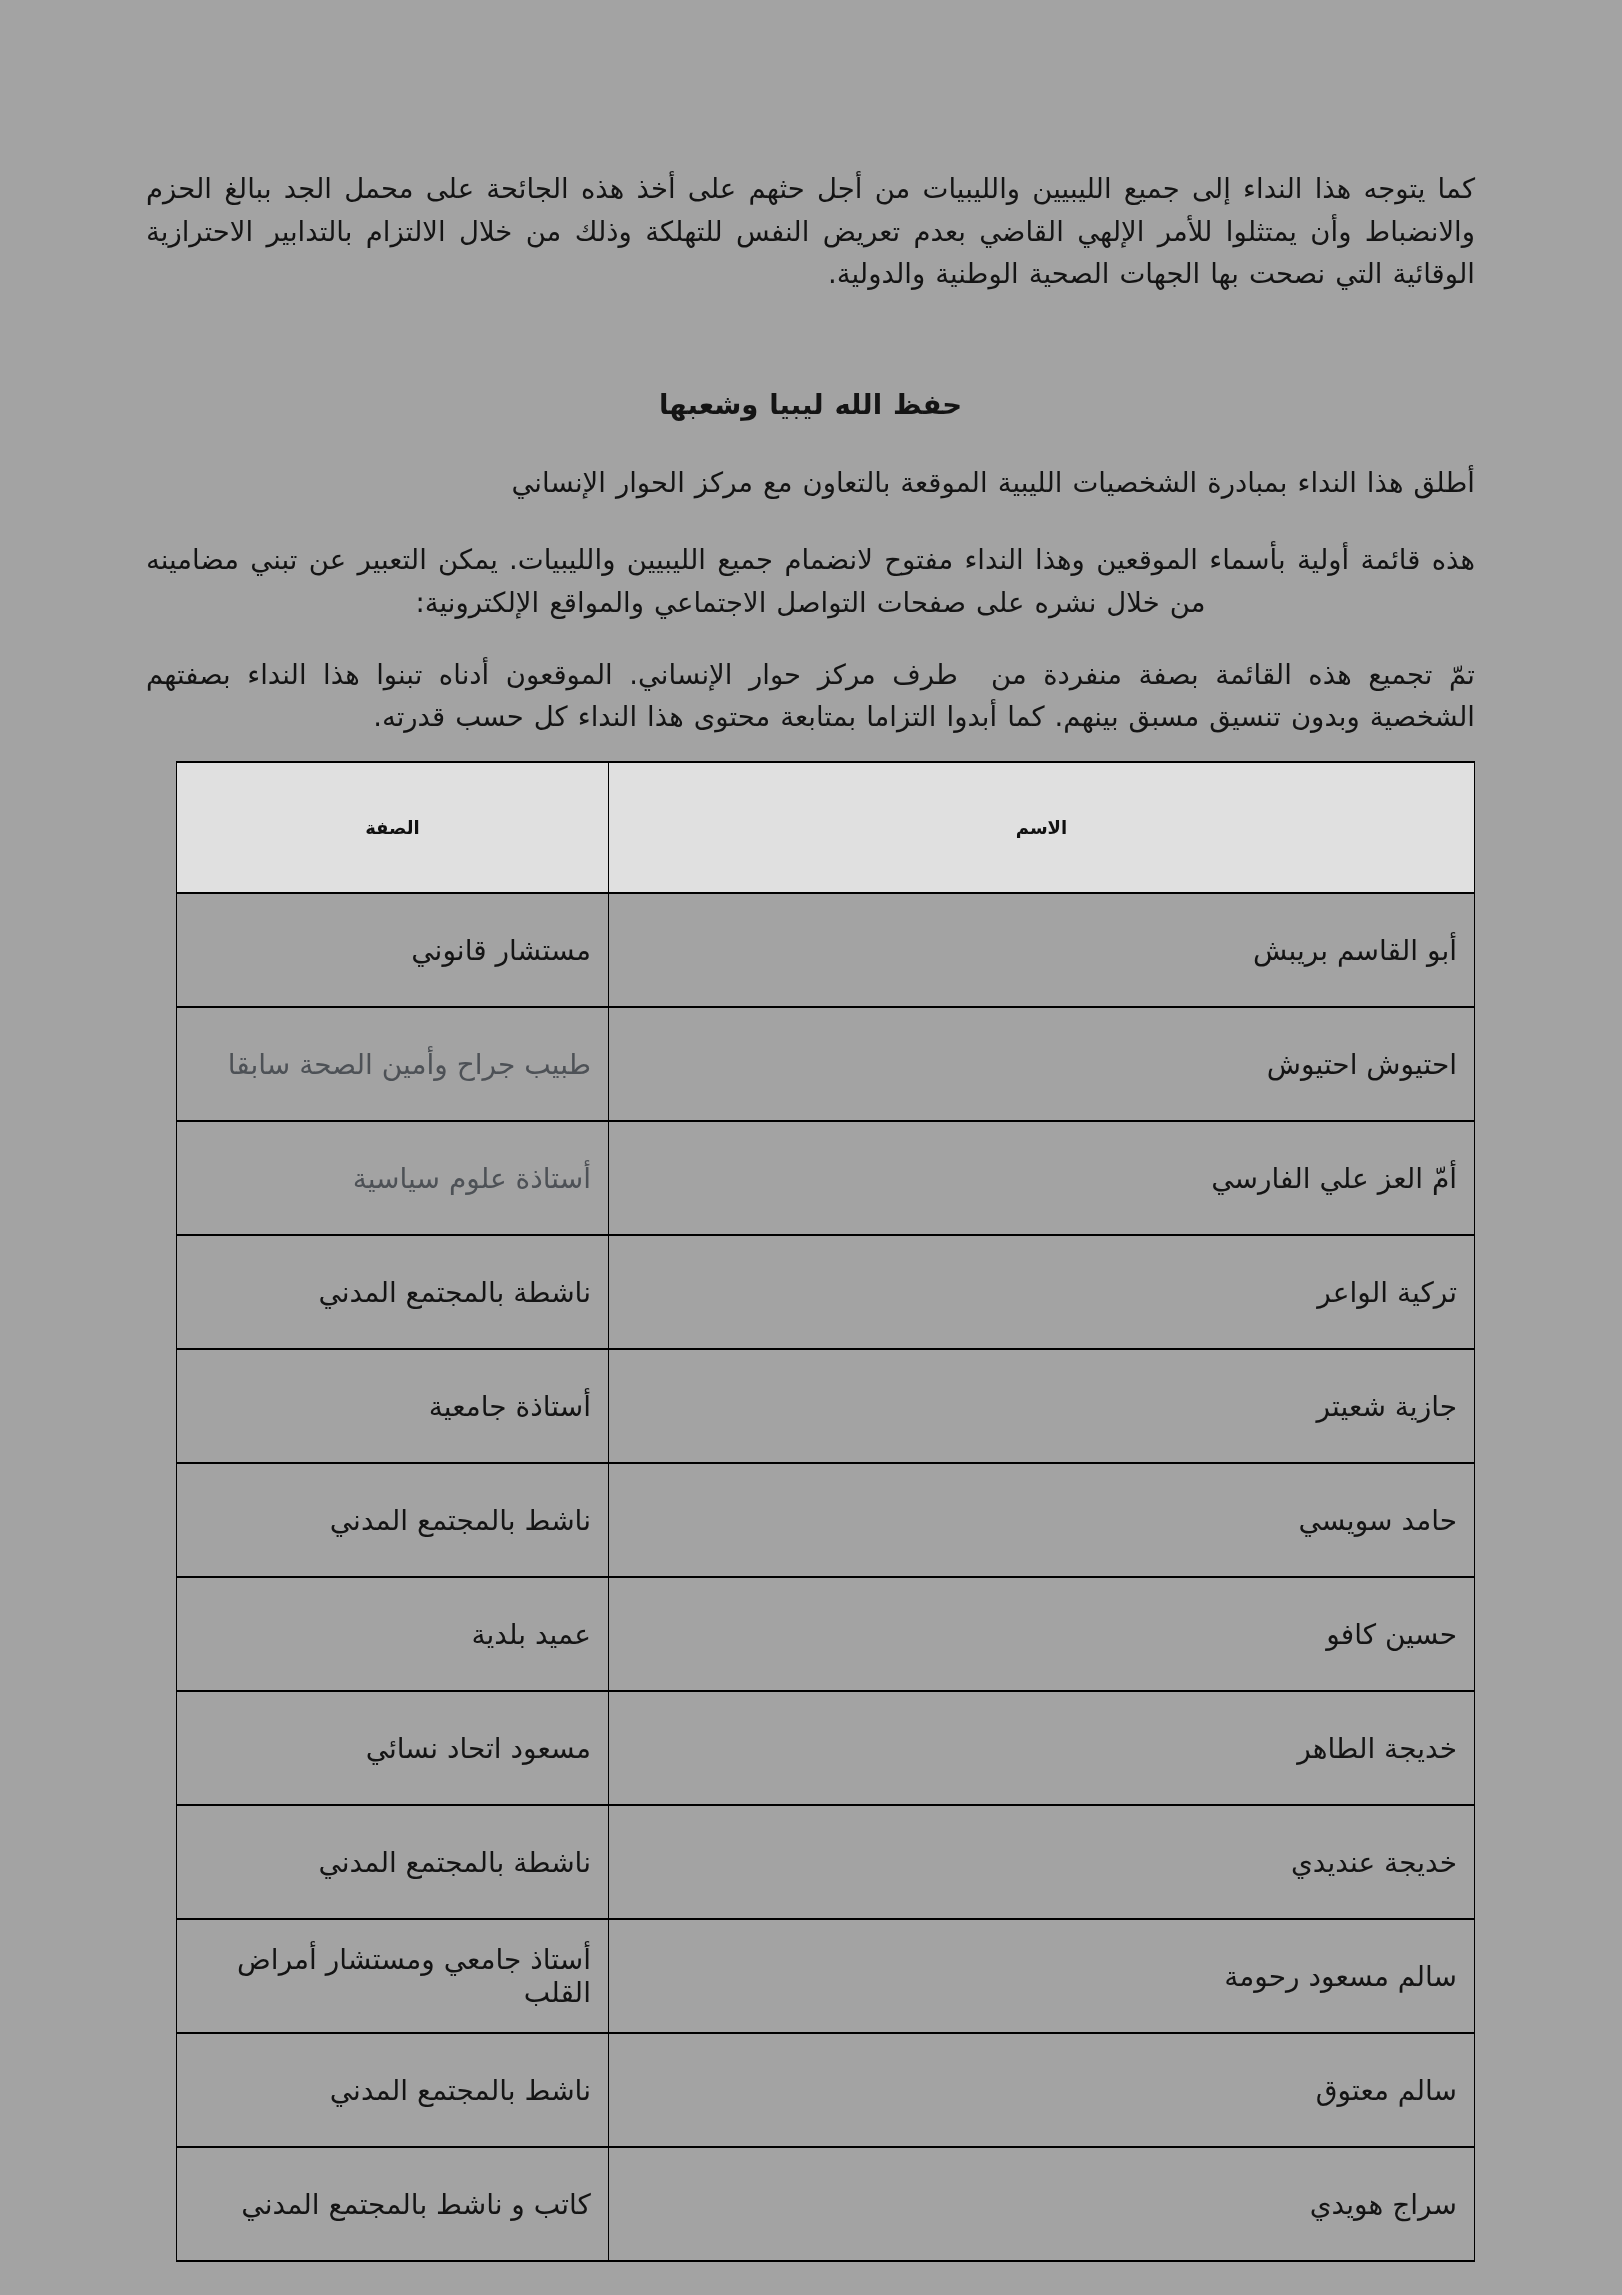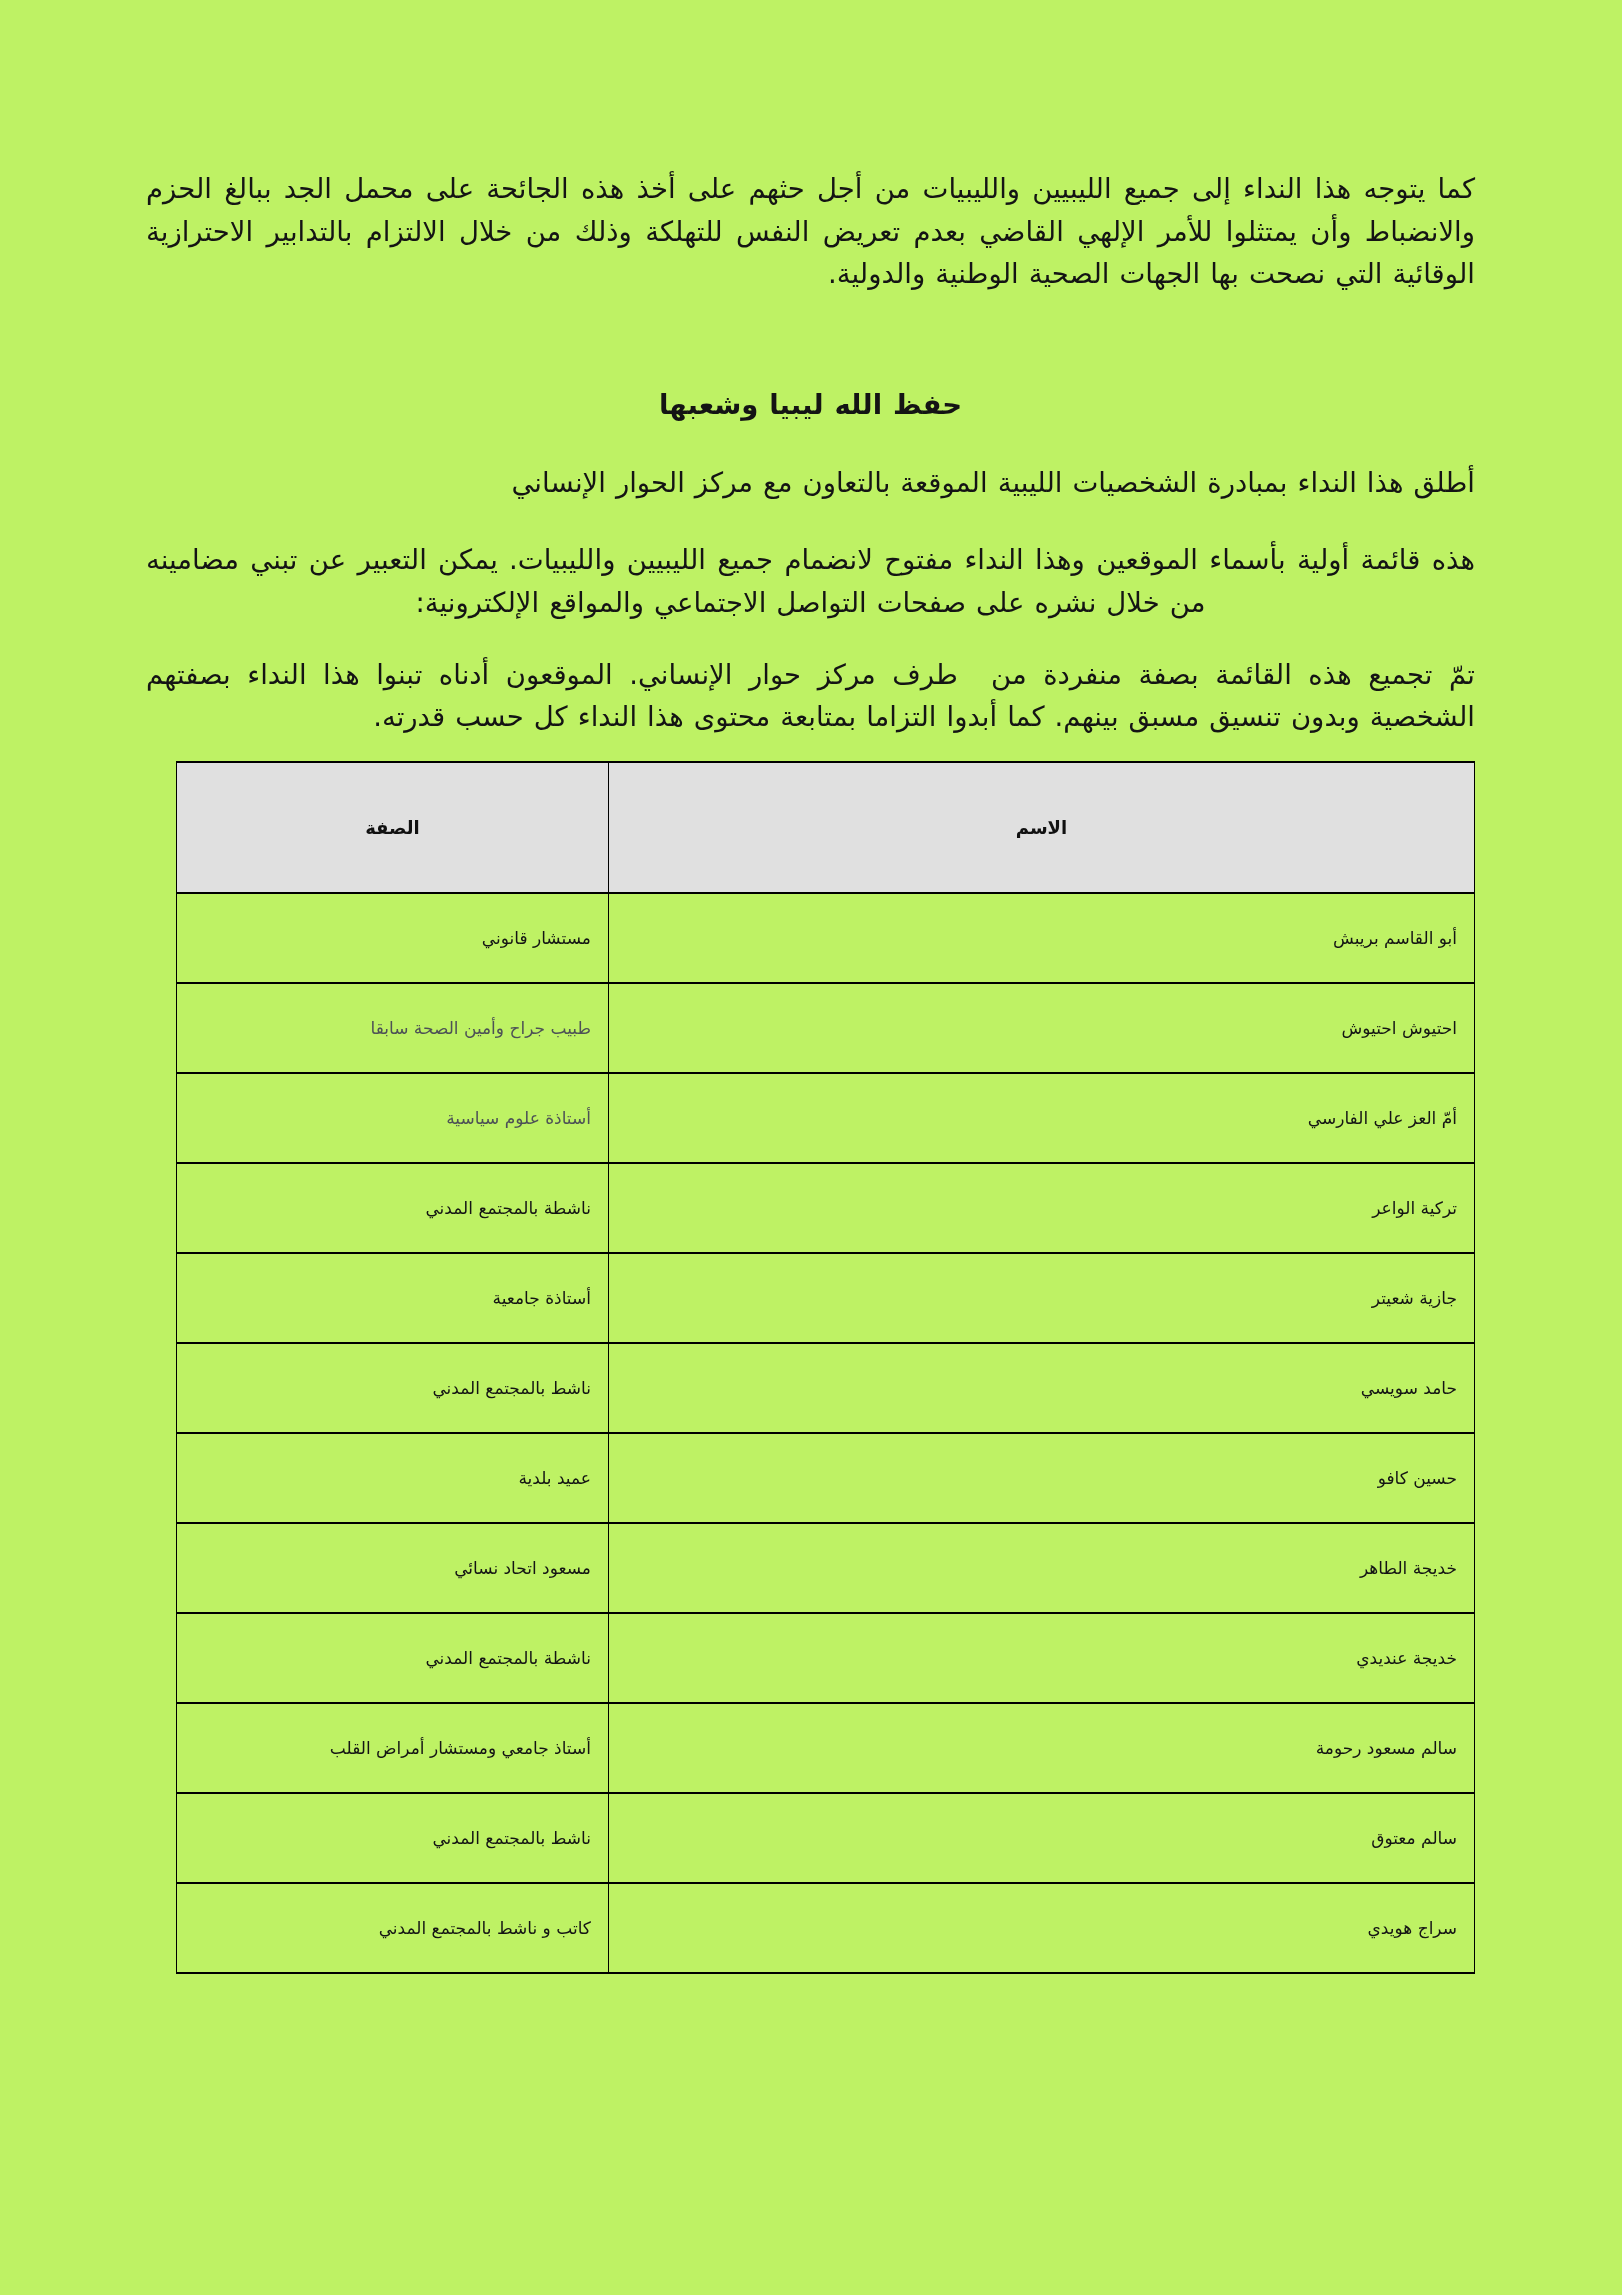--- a/index.html
+++ b/index.html
@@ -5,21 +5,21 @@
   html, body {
     margin: 0;
     padding: 0;
     background: #808080;
   }
   .page {
     position: relative;
     width: 1623px;
     height: 2295px;
     margin: 0 auto;
-    background: #bef264;
+    background: #a3a3a3;
     direction: rtl;
     font-family: "DejaVu Sans", sans-serif;
     color: #141414;
     overflow: hidden;
   }
   .content {
     padding: 167px 147px 0 147px;
   }
   .para {
     margin: 0;
@@ -56,24 +56,24 @@
     height: 127px;
     font-size: 18px;
     font-weight: bold;
     vertical-align: middle;
     color: #111111;
   }
   th.name-col, td.name-cell { width: 66.8%; }
   th.role-col, td.role-cell { width: 33.2%; }
   table.signatories td {
     height: 88px;
-    font-size: 17px;
+    font-size: 28px;
     vertical-align: middle;
     text-align: right;
-    padding: 0 17px;
+    padding: 12px 17px;
     color: #141414;
   }
   td.role-cell.muted { color: #4d5156; }
 </style>
 </head>
 <body>
 
 <div class="page">
   <div class="content">
 

